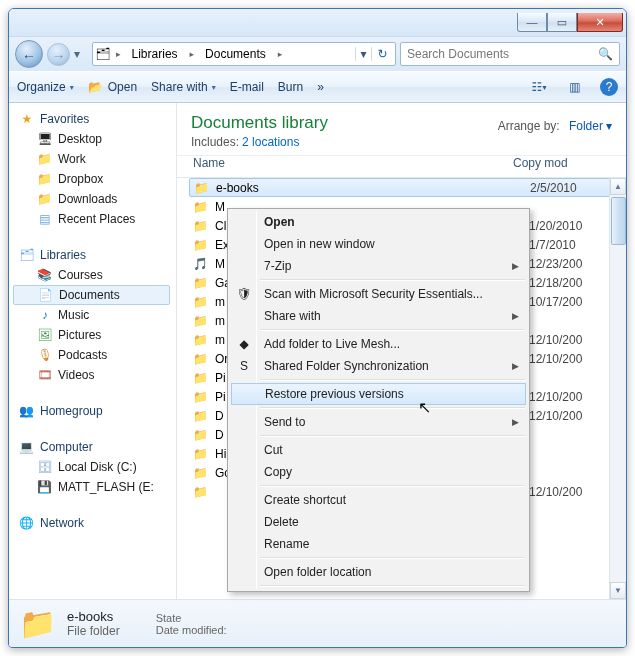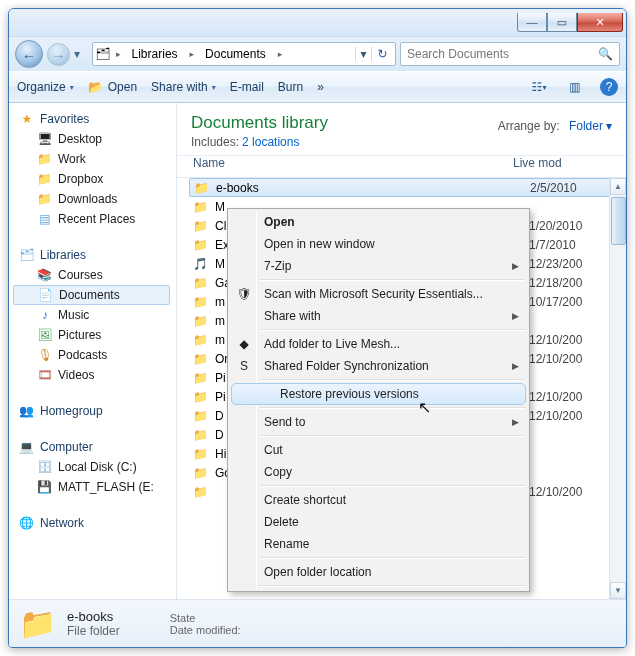--- a/index.html
+++ b/index.html
@@ -62,21 +62,21 @@
   .row.sel{background:linear-gradient(#e9f2fc,#d6e9fb);border:1px solid #9ec9ee;border-radius:2px;margin:0 12px 0 12px;padding-left:4px}
   .row .nm{width:308px;white-space:nowrap;overflow:hidden}
   .row .dt{color:#444;white-space:nowrap}
   .vscroll{position:absolute;right:0;top:0;bottom:0;width:17px;background:#f0f3f7;border-left:1px solid #dde4eb;display:flex;flex-direction:column;align-items:center}
   .vscroll .sbtn{height:17px;width:100%;background:linear-gradient(#fdfefe,#e6edf4);border:1px solid #c9d6e2;display:flex;align-items:center;justify-content:center;font-size:8px;color:#5a7896}
   .vscroll .thumb{width:15px;height:48px;margin-top:2px;background:linear-gradient(90deg,#eaf2fb,#cde1f4 50%,#bdd6ee);border:1px solid #9ab9d4;border-radius:2px}
   .ctx{position:absolute;left:227px;top:208px;width:303px;background:#f2f2f2;border:1px solid #a9a9a9;box-shadow:3px 3px 6px rgba(0,0,0,.25);padding:2px;z-index:50}
   .ctx .bar{position:absolute;left:28px;top:2px;bottom:2px;width:1px;background:#e0e0e0;border-right:1px solid #fff}
   .ctx .mi{height:22px;display:flex;align-items:center;padding-left:34px;position:relative;color:#222}
   .ctx .mi.bold{font-weight:600}
-  .ctx .mi.hov{background:linear-gradient(#eaf4fe,#d5e9fb);border:1px solid #a7cdee;border-radius:5px;margin:0 1px;padding-left:48px}
+  .ctx .mi.hov{background:linear-gradient(#eaf4fe,#d5e9fb);border:1px solid #a7cdee;border-radius:0;margin:0 1px;padding-left:33px}
   .ctx .mi .sub{margin-left:auto;margin-right:8px;font-size:9px;color:#555}
   .ctx .mi .mico{position:absolute;left:6px;width:16px;height:16px;display:flex;align-items:center;justify-content:center;font-size:12px}
   .ctx hr{border:none;border-top:1px solid #e0e0e0;border-bottom:1px solid #fff;margin:2px 2px 2px 30px}
   .cursor{position:absolute;left:418px;top:398px;font-size:16px;color:#000;z-index:60;pointer-events:none}
   .status{height:48px;border-top:1px solid #dbe5ef;background:linear-gradient(#f3f8fd,#e7f0fa);display:flex;align-items:center;padding:0 10px;gap:10px;color:#444}
   .status .bigico{width:38px;height:38px;display:flex;align-items:center;justify-content:center;font-size:30px;color:#e6c05a}
   .status .meta .ttl{color:#222;font-size:13px}
   .status .meta .sub{color:#666;font-size:11px}
   .lbl{white-space:nowrap}
 </style>
@@ -240,21 +240,21 @@
           <div class="inc"><span>Includes:</span> <a href="#">2 locations</a></div>
         </div>
         <div class="arrange">
           <span>Arrange by:</span>&nbsp;&nbsp;
           <span class="val">Folder</span>
           <span class="val">▾</span>
         </div>
       </div>
       <div class="cols">
         <div class="cname">Name</div>
-        <div>Live mod</div>
+        <div>Copy mod</div>
       </div>
       <div class="list" id="file-list">
         <div class="row sel">
             <span class="ico fldr">📁</span>
             <span class="nm">e-books</span>
             <span class="dt">2/5/2010</span>
           </div>
           <div class="row">
             <span class="ico fldr">📁</span>
             <span class="nm">M</span>
@@ -344,21 +344,21 @@
       </div>
     </div>
   </div>
 
   <div class="status">
     <div class="bigico">📁</div>
     <div class="meta">
       <div class="ttl">e-books</div>
       <div class="sub"><span>File folder</span></div>
     </div>
-    <div class="meta" style="margin-left:40px">
+    <div class="meta" style="margin-left:26px">
       <div class="sub">State</div>
       <div class="sub">Date modified:</div>
     </div>
   </div>
 
   <div class="ctx" id="ctx">
     <div class="bar"></div>
   <div class="mi bold">
         <span>Open</span>
       </div>

